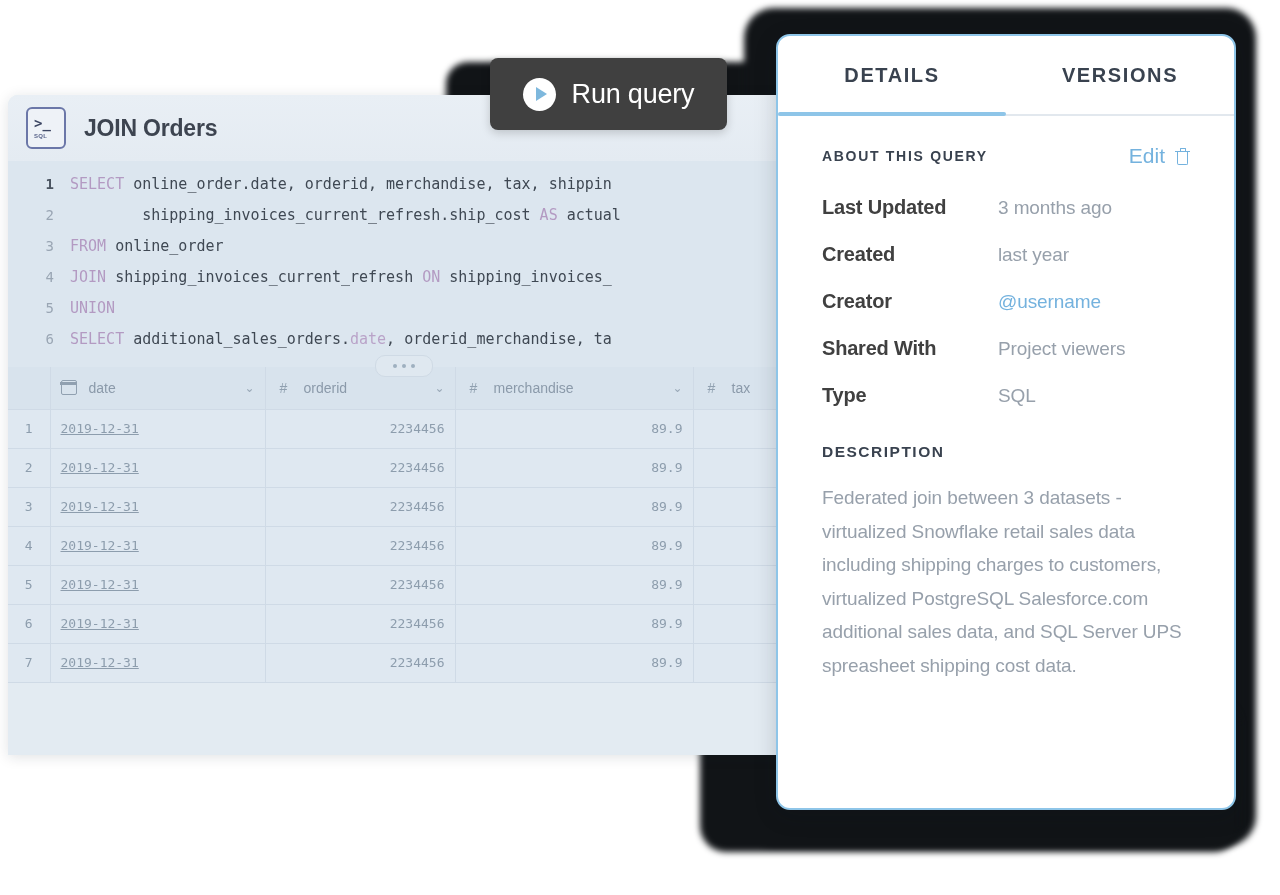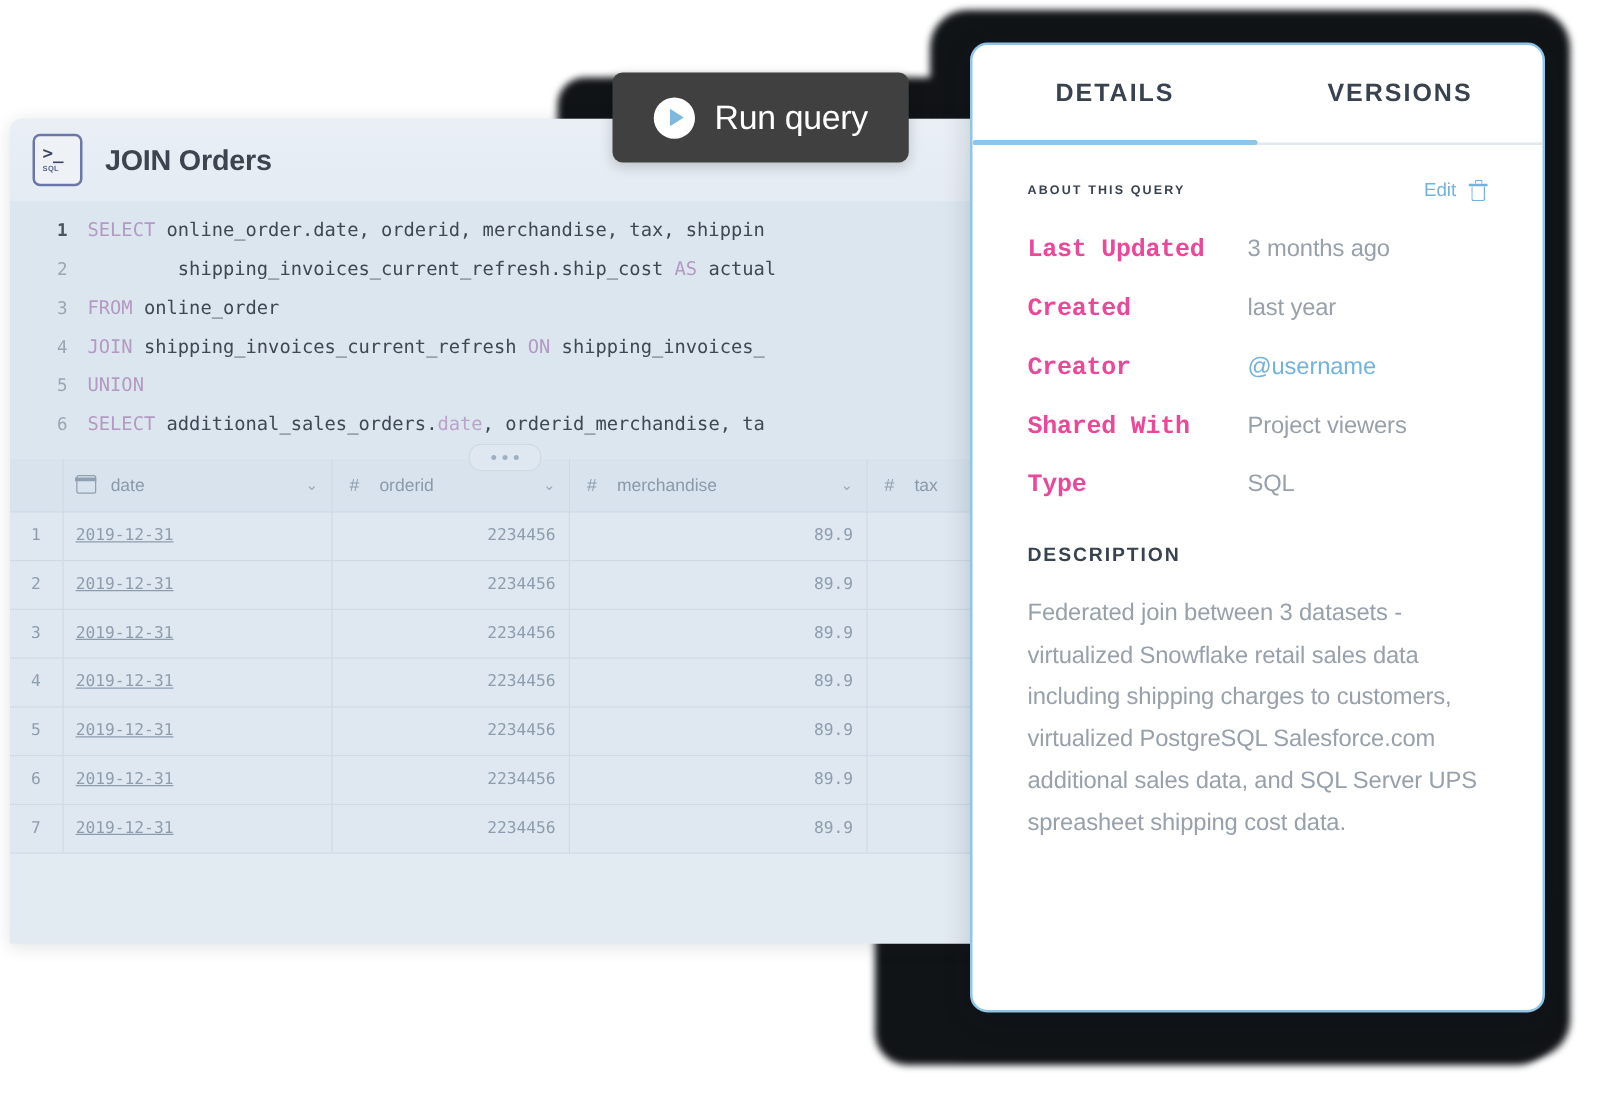--- a/index.html
+++ b/index.html
@@ -309,32 +309,32 @@
 
   .panel-body { padding: 28px 44px 0 44px; }
 
   .section-head {
     display: flex;
     align-items: center;
     justify-content: space-between;
     margin-bottom: 28px;
   }
   .section-title {
-    font-size: 10px;
+    font-size: 14px;
     font-weight: bold;
     letter-spacing: 1.7px;
     color: #39424f;
   }
   .section-actions {
     display: flex;
     align-items: center;
     gap: 10px;
   }
   .edit-link {
-    font-size: 15px;
+    font-size: 21px;
     color: #74b2de;
     cursor: pointer;
   }
   .trash-ico {
     width: 15px; height: 17px;
     position: relative;
     display: inline-block;
     cursor: pointer;
   }
   .trash-ico::before {
@@ -366,23 +366,22 @@
   .meta-row {
     display: flex;
     align-items: baseline;
     margin-bottom: 24px;
   }
   .meta-key {
     width: 176px;
     flex: none;
     font-size: 20px;
     font-weight: bold;
-    color: #ec4899;
+    color: #404040;
     letter-spacing: -.2px;
-    font-family: Liberation Mono, monospace;
   }
   .meta-val {
     font-size: 19px;
     color: #97a0ab;
     letter-spacing: -.1px;
   }
   .meta-val.link { color: #74b2de; cursor: pointer; }
 
   .desc-title {
     font-size: 15.5px;

